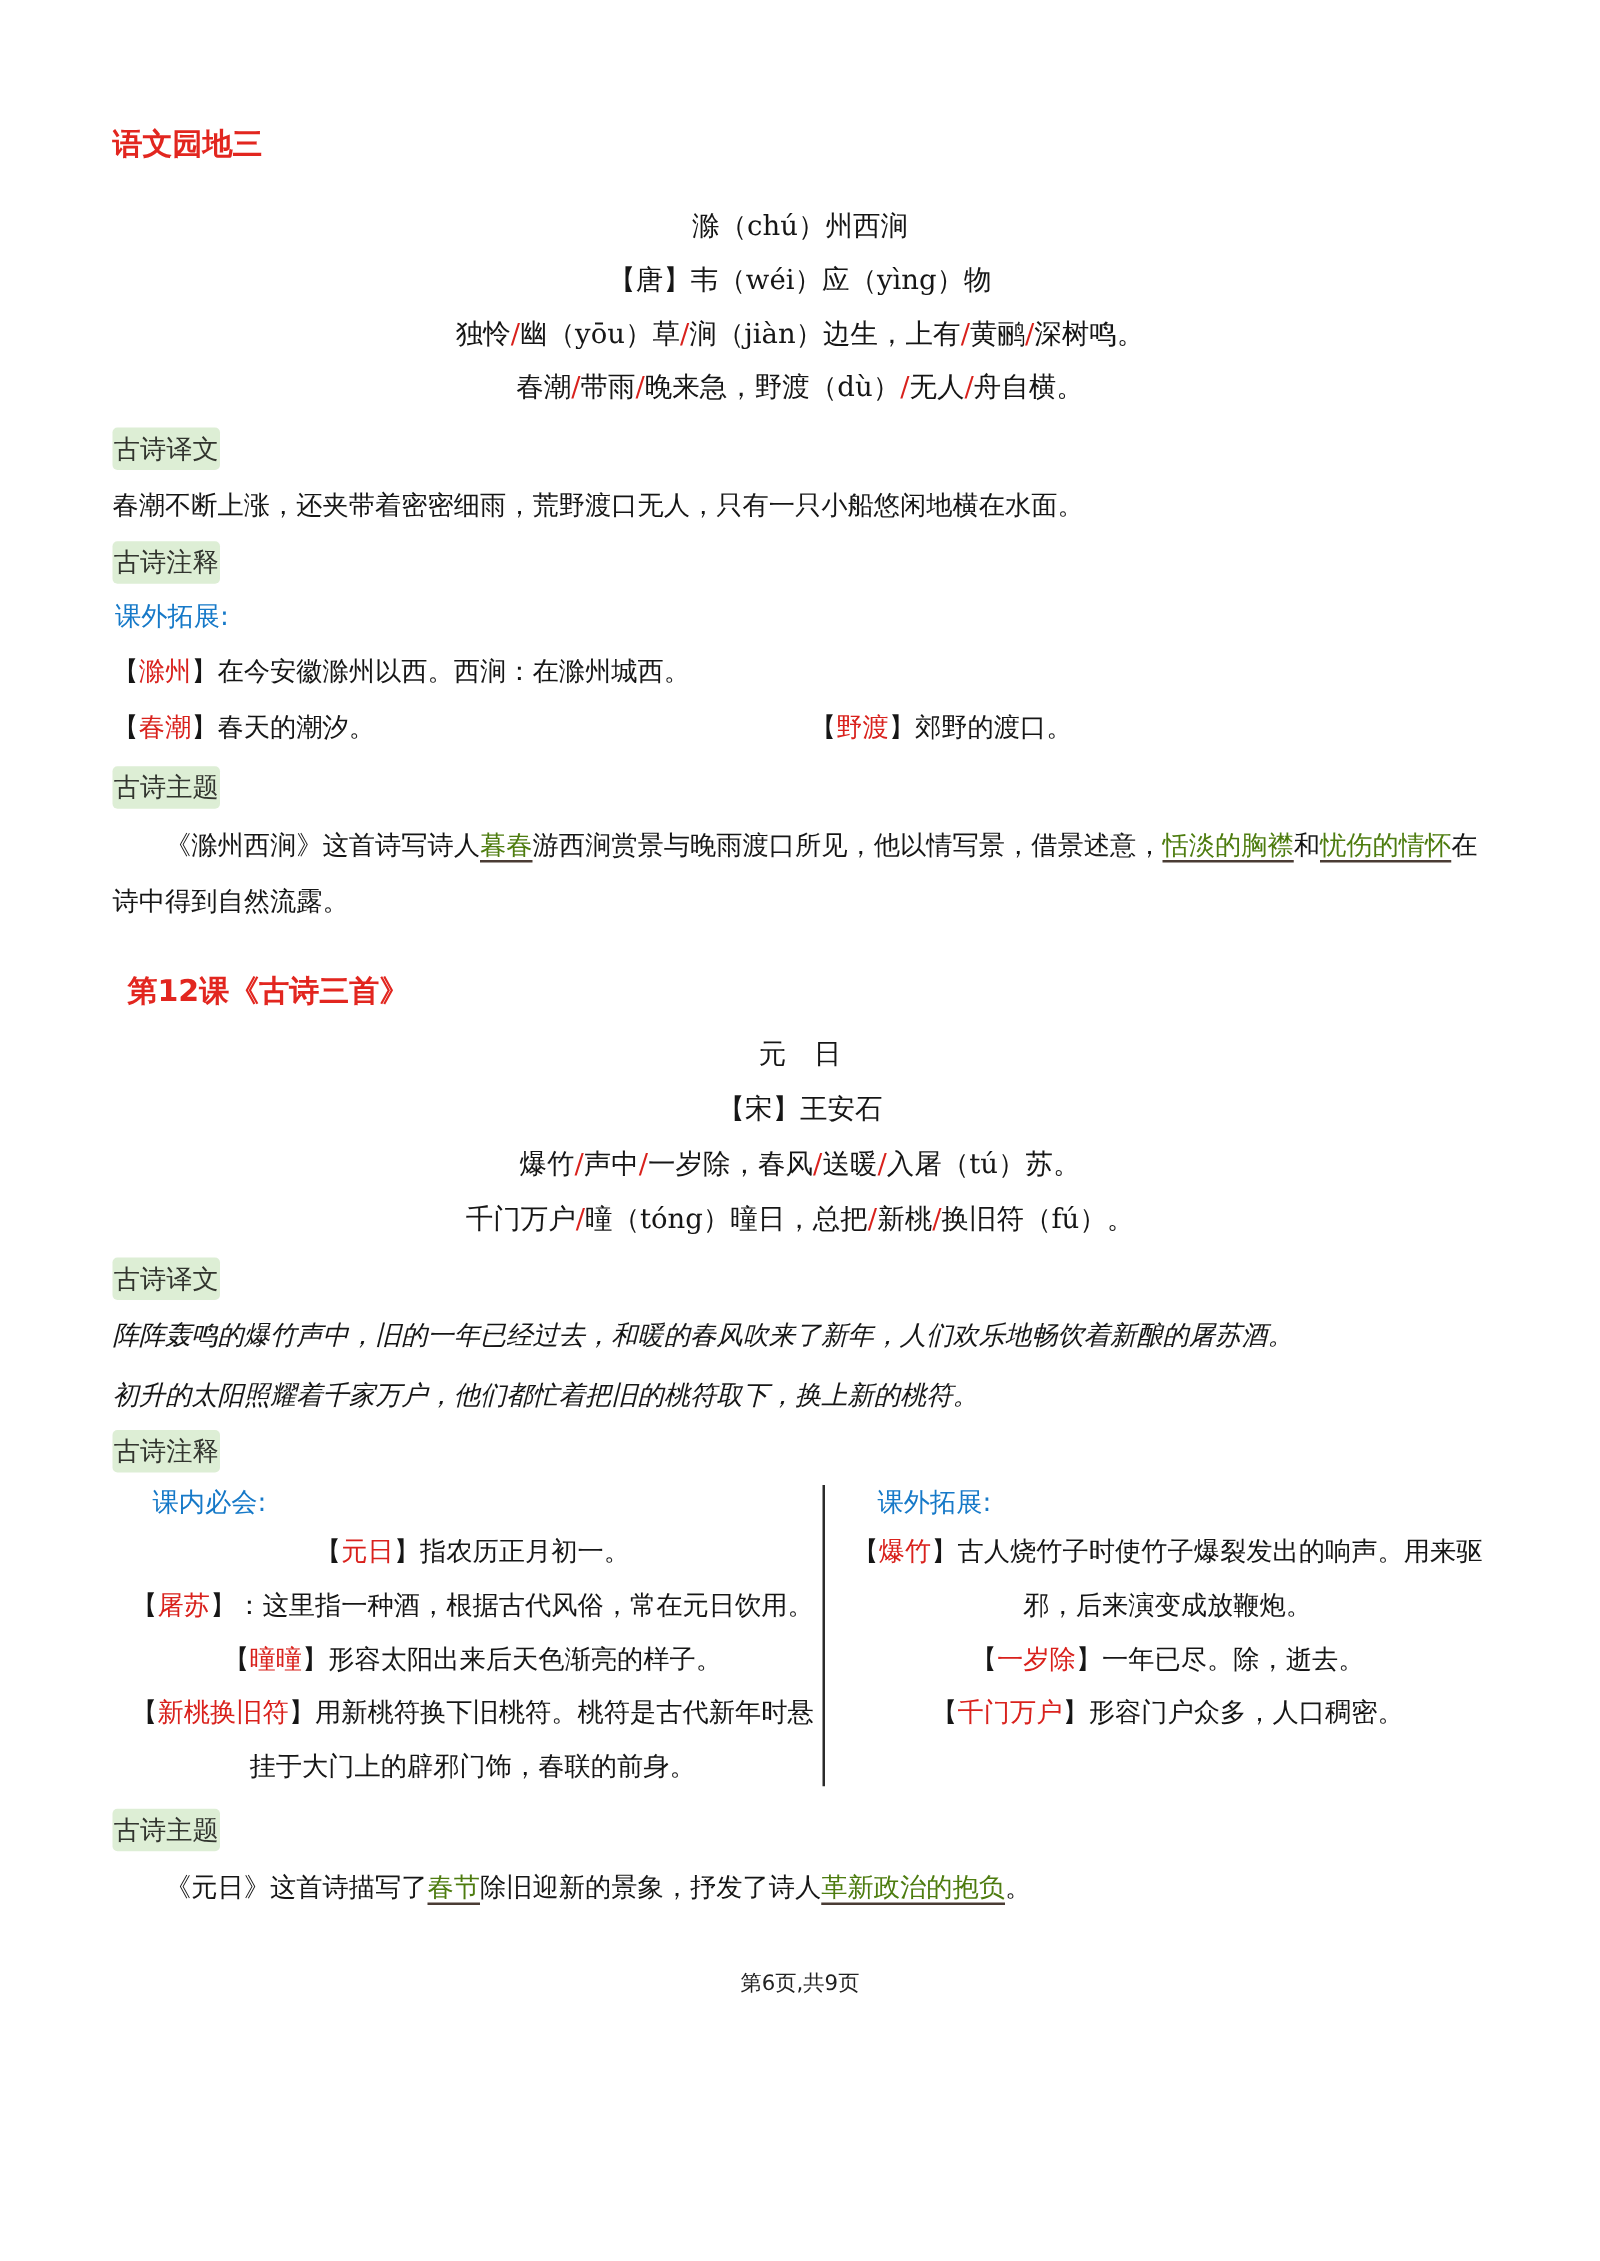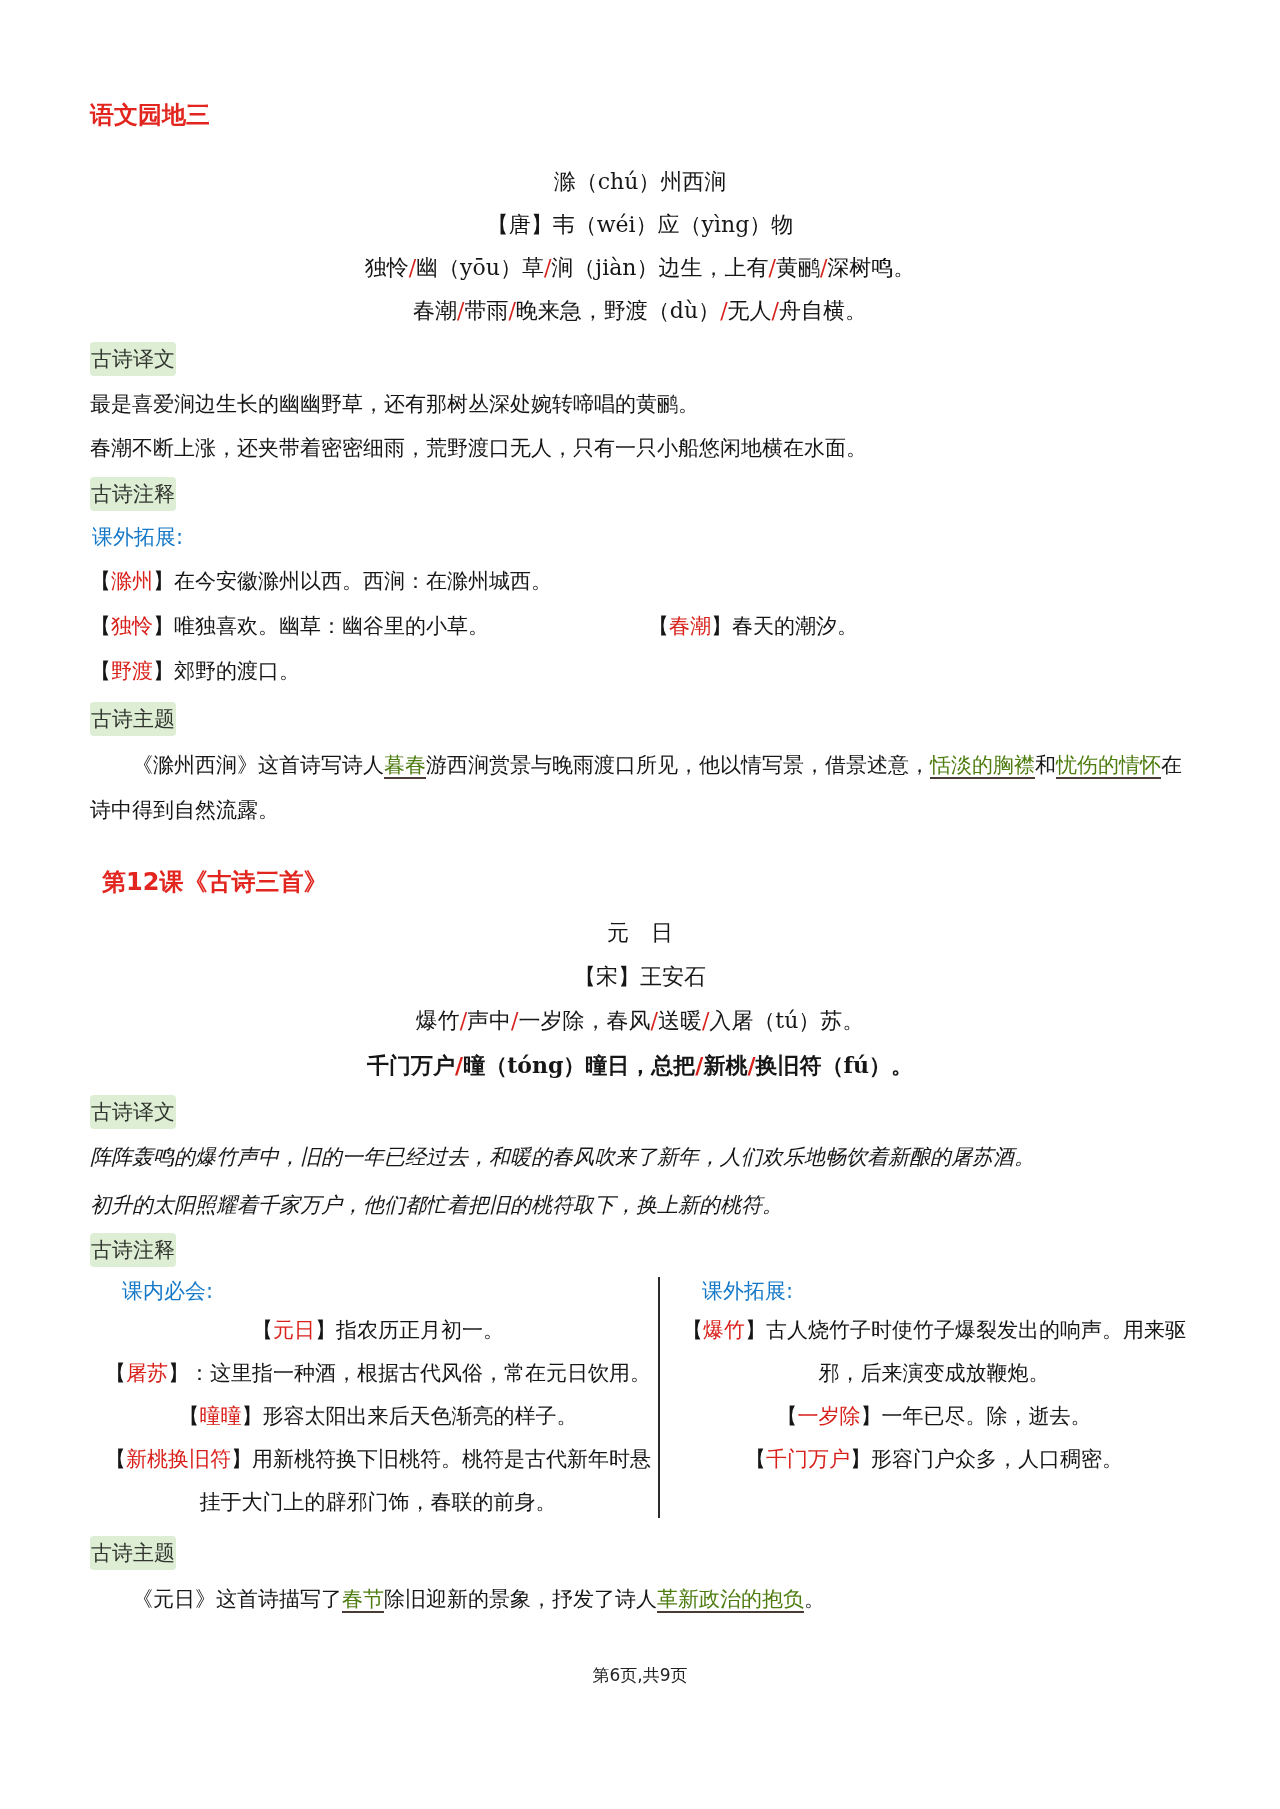--- a/index.html
+++ b/index.html
@@ -75,49 +75,47 @@
     <div class="pline">滁（chú）州西涧</div>
     <div class="pline">【唐】韦（wéi）应（yìng）物</div>
     <div class="pline"><span>独怜</span><span class="rd">/</span><span>幽（yōu）草</span><span class="rd">/</span><span>涧（jiàn）边生，上有</span><span class="rd">/</span><span>黄鹂</span><span class="rd">/</span><span>深树鸣。</span></div>
     <div class="pline"><span>春潮</span><span class="rd">/</span><span>带雨</span><span class="rd">/</span><span>晚来急，野渡（dù）</span><span class="rd">/</span><span>无人</span><span class="rd">/</span><span>舟自横。</span></div>
   </div>
 
   <div class="tag-wrap" style="margin-top:10px;">
     <span class="tag">古诗译文</span>
   </div>
   <div class="bodytext trans">
-    <div>最是喜爱涧边生长的幽幽野草，还有那树丛深处婉转啼唱的黄鹂。</div>
     <div>春潮不断上涨，还夹带着密密细雨，荒野渡口无人，只有一只小船悠闲地横在水面。</div>
   </div>
 
   <div class="tag-wrap" style="margin-top:7px;">
     <span class="tag">古诗注释</span>
   </div>
   <div class="blue-label">课外拓展:</div>
   <div class="notes1">
     <div><span>【</span><span class="rd">滁州</span><span>】在今安徽滁州以西。西涧：在滁州城西。</span></div>
     <div class="notes1-grid">
-      <div><span>【</span><span class="rd">独怜</span><span>】唯独喜欢。幽草：幽谷里的小草。</span></div>
       <div><span>【</span><span class="rd">春潮</span><span>】春天的潮汐。</span></div>
       <div><span>【</span><span class="rd">野渡</span><span>】郊野的渡口。</span></div>
     </div>
   </div>
 
   <div class="tag-wrap" style="margin-top:8px;">
     <span class="tag">古诗主题</span>
   </div>
   <div class="theme"><span>《滁州西涧》这首诗写诗人</span><span class="ru">暮春</span><span>游西涧赏景与晚雨渡口所见，他以情写景，借景述意，</span><span class="ru">恬淡的胸襟</span><span>和</span><span class="ru">忧伤的情怀</span><span>在诗中得到自然流露。</span></div>
 
   <div class="red-heading lesson-heading">第12课《古诗三首》</div>
 
   <div class="poem" style="margin-top:14px;">
     <div class="pline" style="line-height:44px;">元　日</div>
     <div class="pline" style="line-height:44px;">【宋】王安石</div>
     <div class="pline" style="line-height:44px;"><span>爆竹</span><span class="rd">/</span><span>声中</span><span class="rd">/</span><span>一岁除，春风</span><span class="rd">/</span><span>送暖</span><span class="rd">/</span><span>入屠（tú）苏。</span></div>
-    <div class="pline" style="line-height:44px;font-weight:bold;"><span>千门万户</span><span class="rd">/</span><span>曈（tóng）曈日，总把</span><span class="rd">/</span><span>新桃</span><span class="rd">/</span><span>换旧符（fú）。</span></div>
+    <div class="pline" style="line-height:44px;"><span>千门万户</span><span class="rd">/</span><span>曈（tóng）曈日，总把</span><span class="rd">/</span><span>新桃</span><span class="rd">/</span><span>换旧符（fú）。</span></div>
   </div>
 
   <div class="tag-wrap" style="margin-top:8px;">
     <span class="tag">古诗译文</span>
   </div>
   <div class="bodytext" style="margin-top:4px;line-height:48px;font-style:italic;">
     <div>阵阵轰鸣的爆竹声中，旧的一年已经过去，和暖的春风吹来了新年，人们欢乐地畅饮着新酿的屠苏酒。</div>
     <div>初升的太阳照耀着千家万户，他们都忙着把旧的桃符取下，换上新的桃符。</div>
   </div>
 

